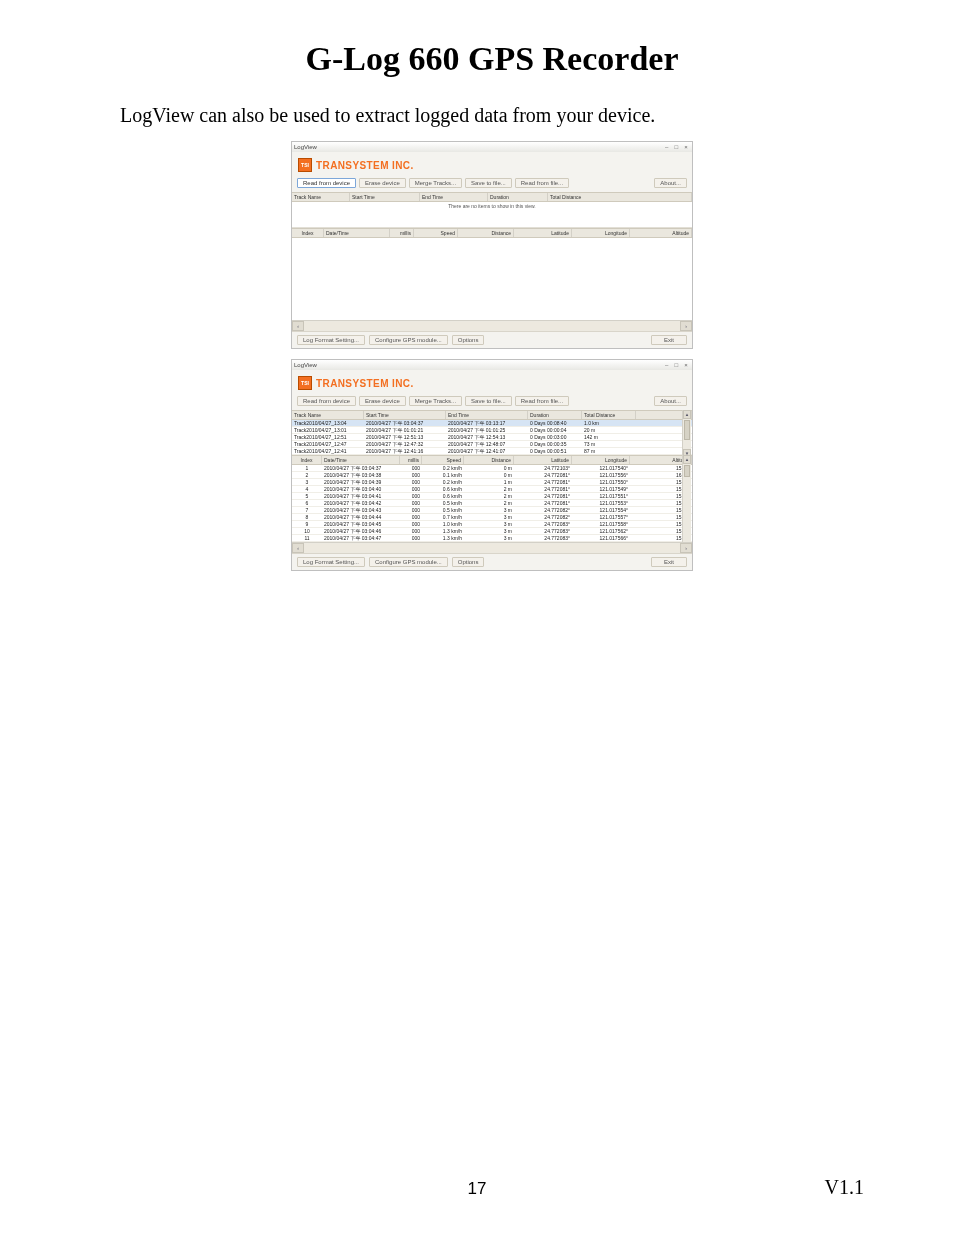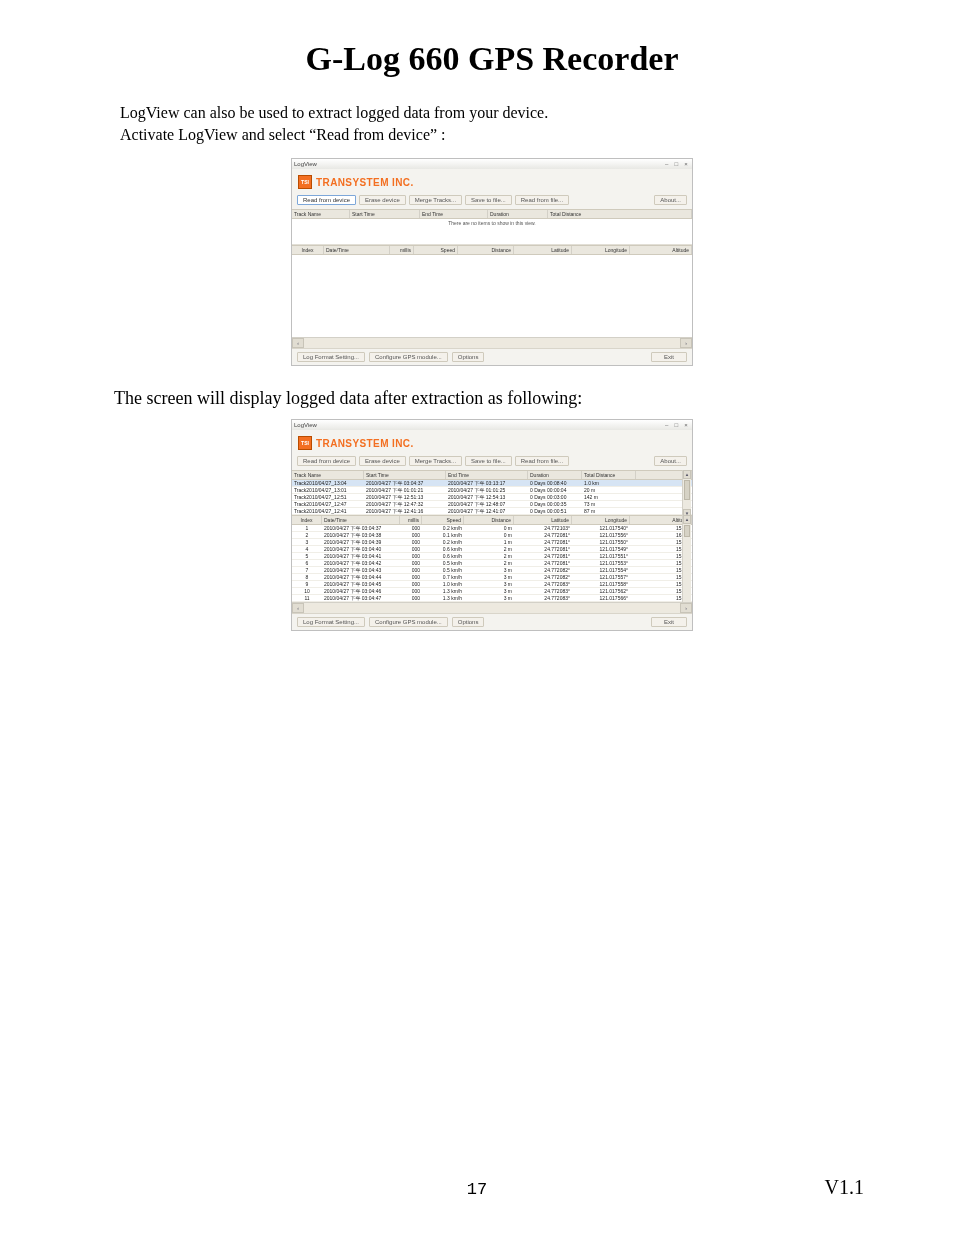--- a/index.html
+++ b/index.html
@@ -1,21 +1,21 @@
 <!DOCTYPE html>
 <html><head>
 <meta charset="utf-8">
 <style>
   html,body{margin:0;padding:0;background:#fff;font-family:"Times New Roman",serif;color:#000}
   .page{width:954px;height:1235px;position:relative;margin:0 auto;box-sizing:border-box;padding:40px 90px 0 120px}
   .title{font-size:34px;font-weight:bold;text-align:center;margin:0 0 26px 0;font-family:"Times New Roman",serif}
   .sect{font-size:22px;margin:10px 0 30px 0;font-family:"Times New Roman",serif}
-  .body-line{font-size:16px;margin:4px 0;font-family:"Times New Roman",serif}
+  .body-line{font-size:20px;margin:4px 0;font-family:"Times New Roman",serif}
   .caption{font-size:18px;margin:22px 0 10px -6px;font-family:"Times New Roman",serif}
-  .pagenum{position:absolute;bottom:36px;left:0;width:100%;text-align:center;font-size:17px;font-family:Liberation Mono, monospace}
+  .pagenum{position:absolute;bottom:36px;left:0;width:100%;text-align:center;font-size:17px;font-family:Liberation Sans, sans-serif}
   .version{position:absolute;bottom:36px;right:90px;font-size:20px;font-family:"Times New Roman",serif}
 
   
   .shot{width:400px;margin:14px auto 0 auto;background:#f4f3ef;border:1px solid #bfbfbf;font-family:Tahoma,Arial,sans-serif;font-size:6px;color:#222;position:relative}
   .titlebar{height:10px;background:linear-gradient(#fff,#e8e8e4);display:flex;align-items:center;justify-content:space-between;padding:0 2px;font-size:6px;color:#444}
   .winbtns span{display:inline-block;width:8px;text-align:center;color:#666;font-size:6px}
   .brand-row{display:flex;align-items:center;gap:4px;padding:6px 6px 4px 6px}
   .brand-logo{width:12px;height:12px;background:#f36f21;border:1px solid #b94c00;display:flex;align-items:center;justify-content:center;color:#fff;font-size:5px;font-weight:bold}
   .brand-text{font-size:10px;font-weight:bold;letter-spacing:0.4px;color:#f36f21;font-family:Arial,sans-serif}
   .toolbar{display:flex;gap:3px;padding:2px 5px 4px 5px}
@@ -44,21 +44,20 @@
   .item-head .th, .it-row .td{text-align:right}
   .item-head .th:first-child,.it-row .td:first-child{text-align:center}
   .item-head .th:nth-child(2),.it-row .td:nth-child(2){text-align:left}
 </style>
 </head>
 <body>
 
 <div class="page">
   <h1 class="title">G-Log 660 GPS Recorder</h1>
   <div class="body-line">LogView can also be used to extract logged data from your device.</div>
-  <div class="body-line">Activate LogView and select “Read from device” :</div>
 
   <div class="shot">
     <div class="titlebar">
       <span>LogView</span>
       <span class="winbtns">
         <span>–</span>
         <span>□</span>
         <span>×</span>
       </span>
     </div>
@@ -99,21 +98,20 @@
       <div class="arrow">›</div>
     </div>
     <div class="footbar">
       <div class="tbtn">Log Format Setting...</div>
       <div class="tbtn">Configure GPS module...</div>
       <div class="tbtn">Options</div>
       <div class="tbtn exit">Exit</div>
     </div>
   </div>
 
-  <div class="caption">The screen will display logged data after extraction as following:</div>
 
   <div class="shot shot2">
     <div class="titlebar">
       <span>LogView</span>
       <span class="winbtns">
         <span>–</span>
         <span>□</span>
         <span>×</span>
       </span>
     </div>

